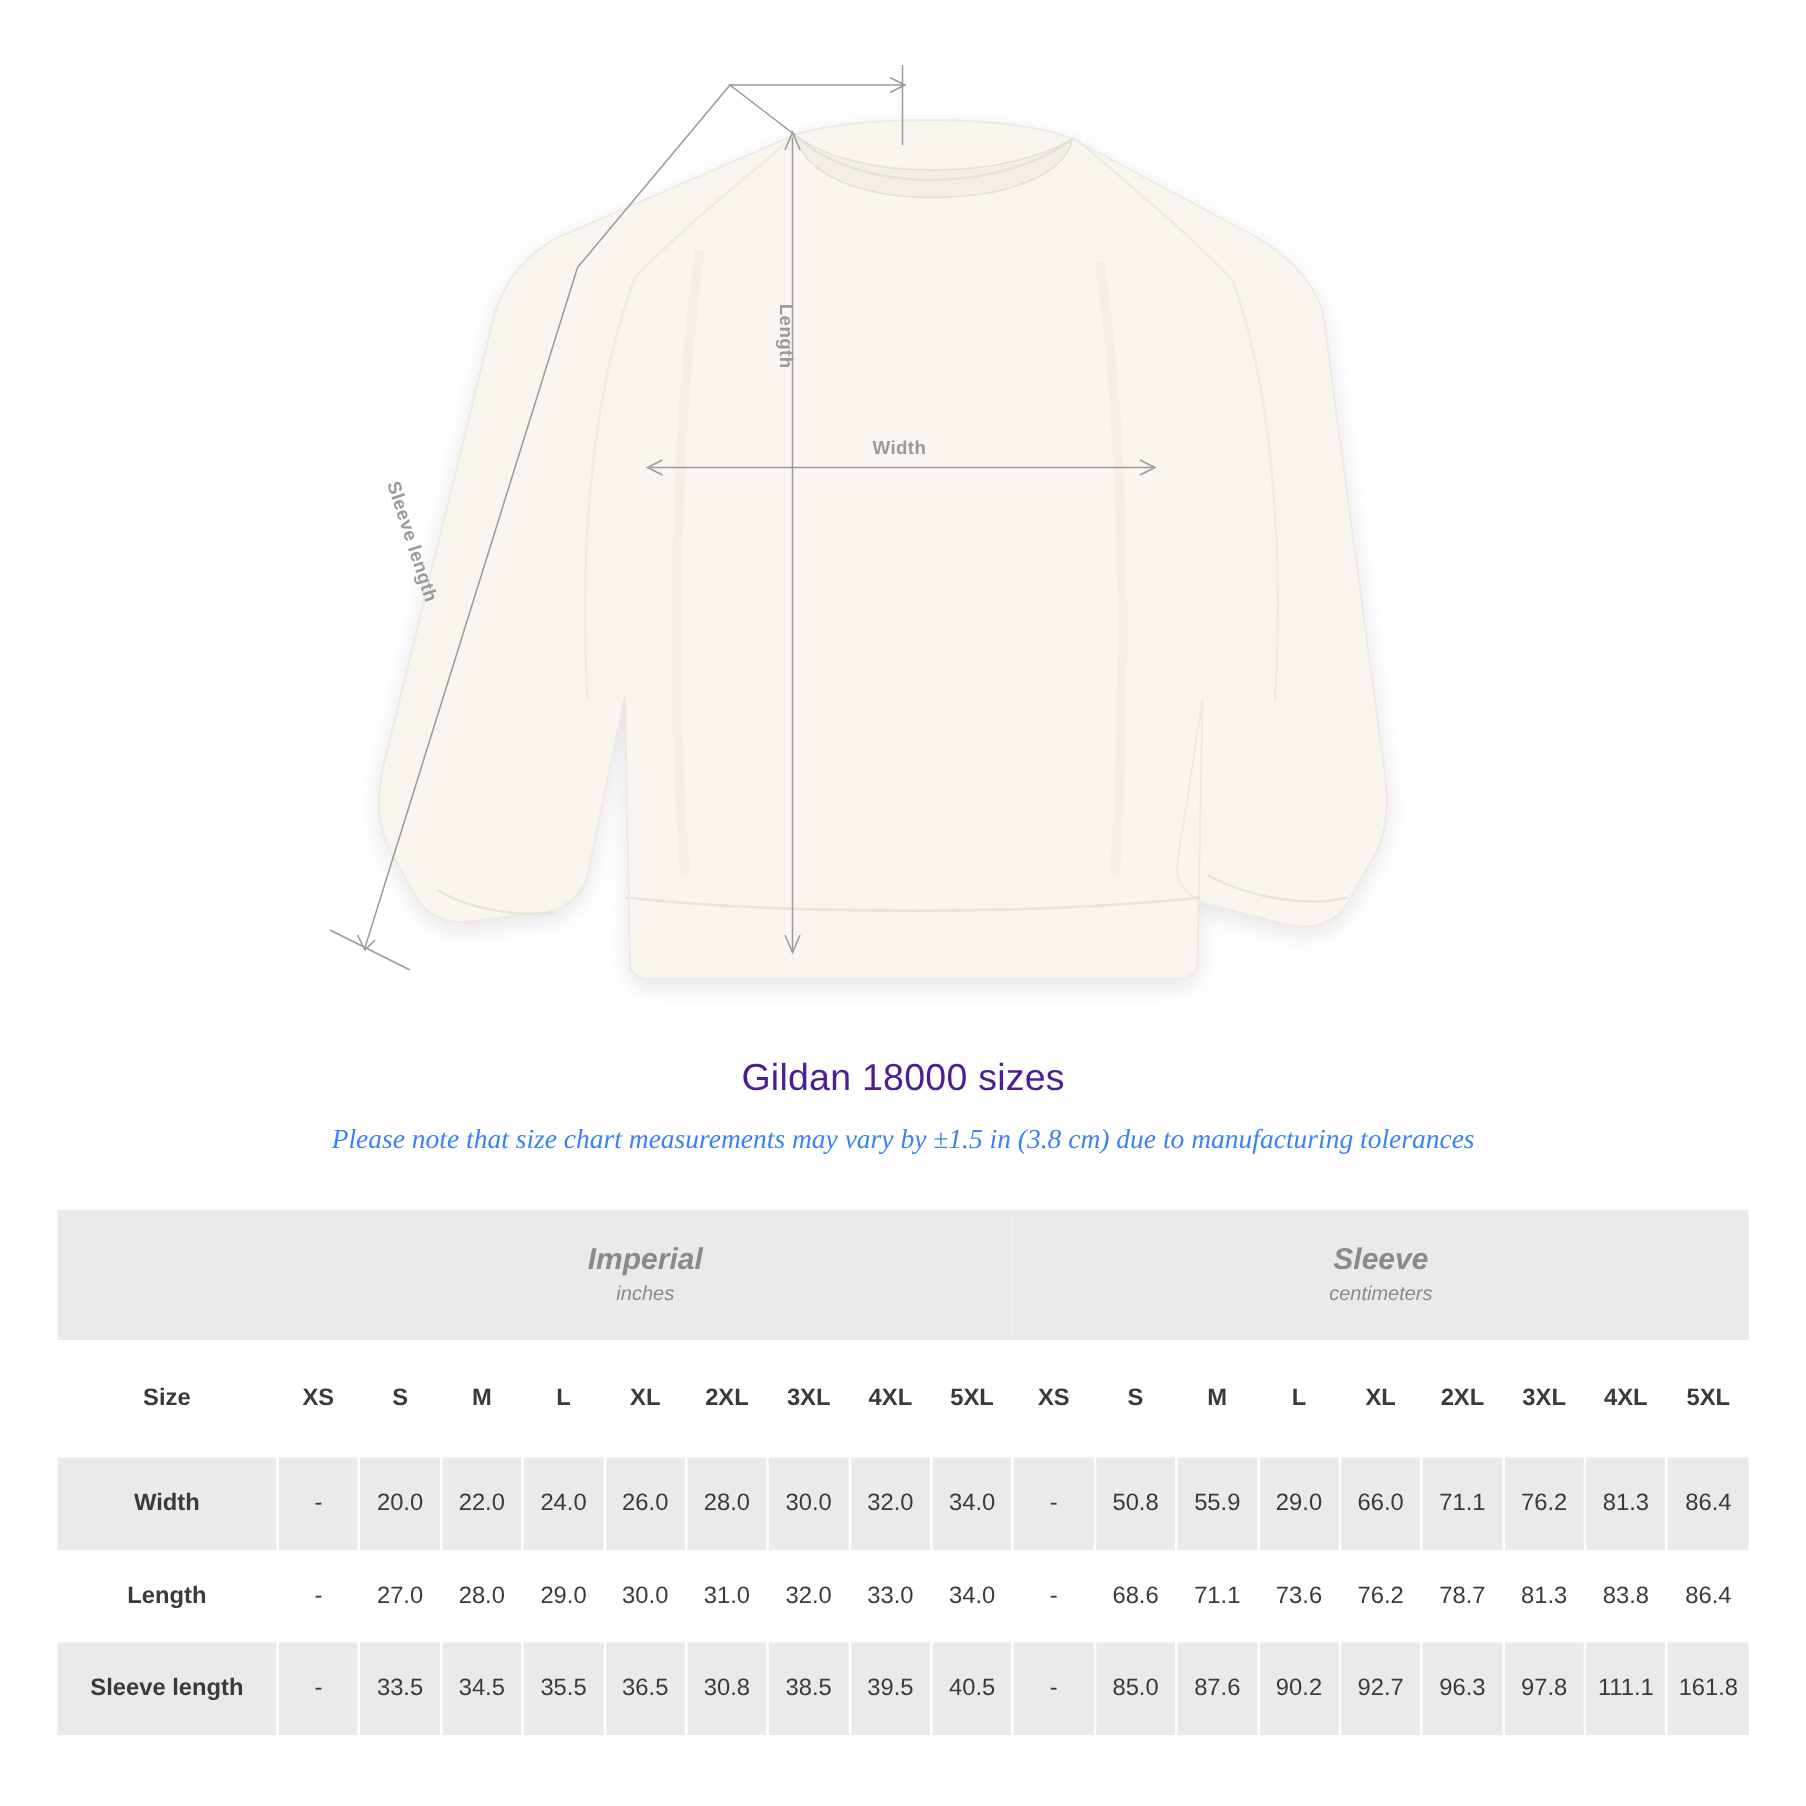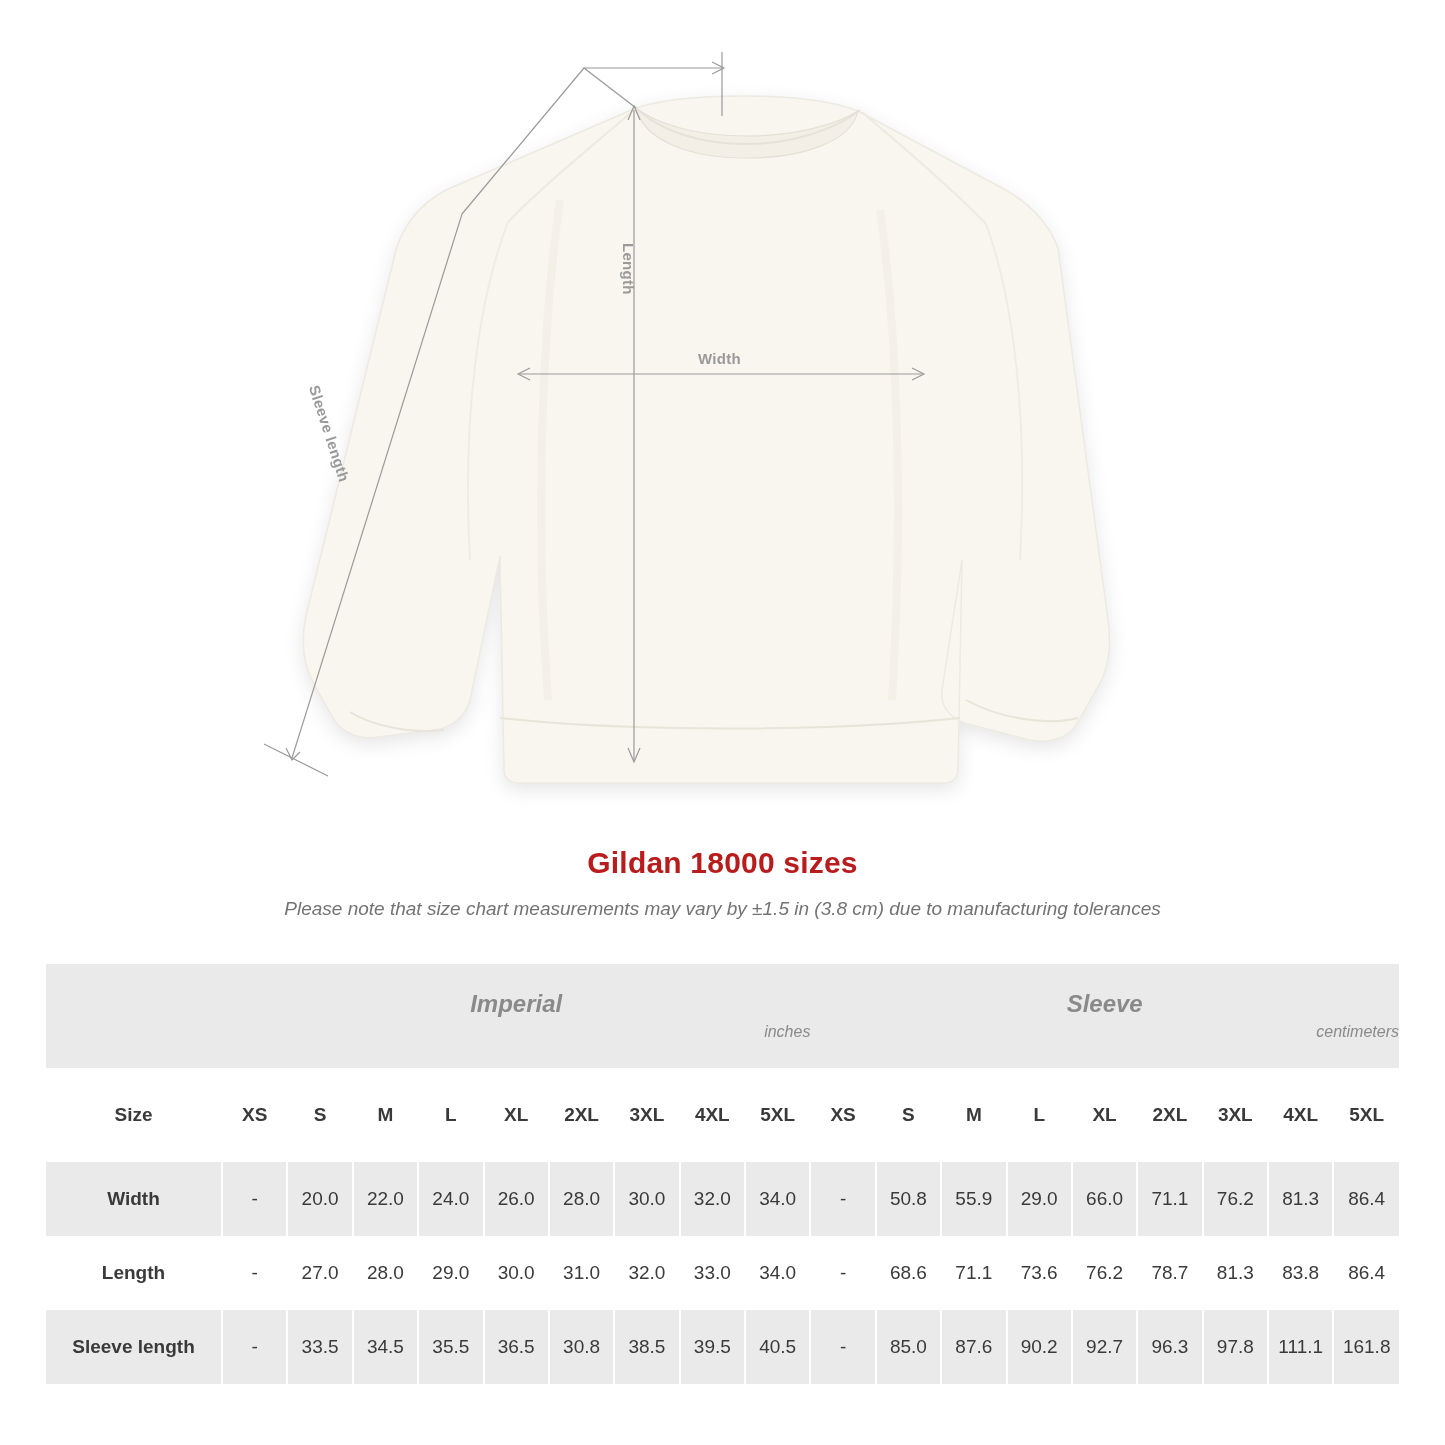--- a/index.html
+++ b/index.html
@@ -59,30 +59,31 @@
     transform-origin: left top;
   }
 
   
   .title-block {
     text-align: center;
     margin-top: 6px;
   }
   .chart-title {
     font-size: 30px;
-    font-weight: bold;
-    color: #b91c1c;
+    font-weight: normal;
+    color: #4c1d95;
     margin: 16px;
     letter-spacing: 0.2px;
   }
   .chart-note {
-    font-size: 19px;
+    font-size: 22px;
     font-style: italic;
-    color: #737373;
+    color: #3b82f6;
     margin-top: 18px;
+    font-family: Liberation Serif, serif;
   }
 
   
   .table-wrap {
     margin-top: 44px;
     padding: 0 46px;
   }
   table.size-table {
     border-collapse: collapse;
     width: 1353px;
@@ -104,21 +105,20 @@
     font-size: 24px;
     font-style: italic;
     font-weight: bold;
     line-height: 1.1;
   }
   .sys-head .sys-unit {
     font-size: 16px;
     font-style: italic;
     font-weight: normal;
     margin-top: 5px;
-    text-align: right;
   }
 
   .hdr-row td, .hdr-row th {
     height: 94px;
     font-size: 19px;
     font-weight: bold;
     color: #3a3a3a;
     background: #ffffff;
   }
   .hdr-row .rowlabel {

